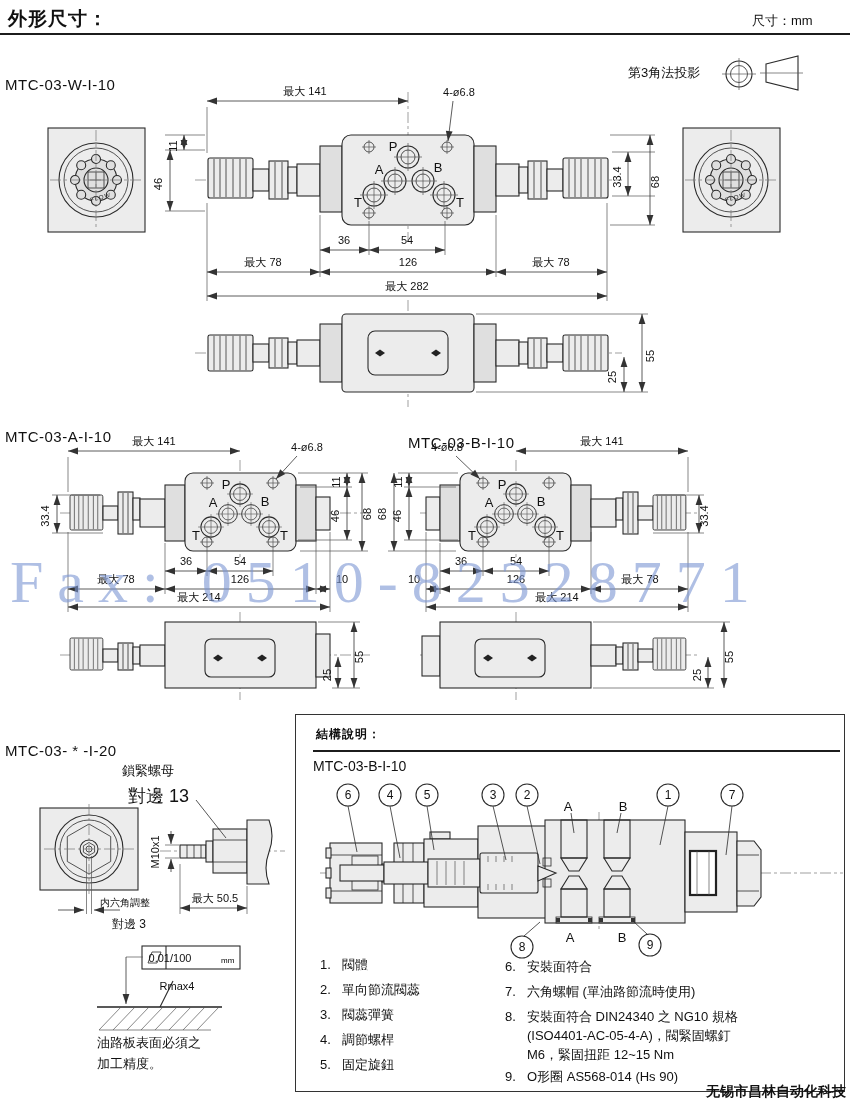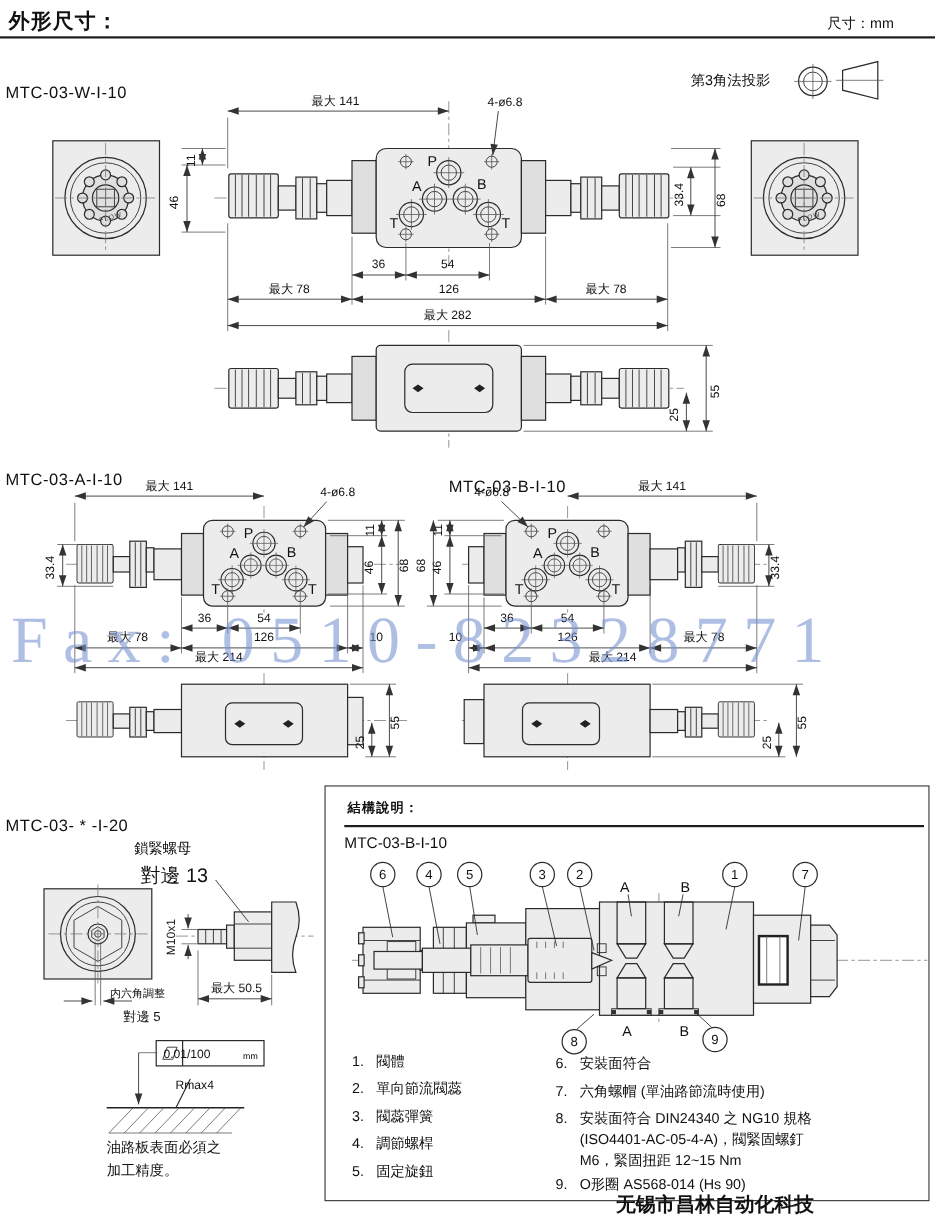--- a/index.html
+++ b/index.html
@@ -24,21 +24,21 @@
   .dt{font:11px "Liberation Sans",sans-serif;fill:#111;text-anchor:middle;}
   .pt{font:13px "Liberation Sans",sans-serif;fill:#111;text-anchor:middle;}
   .sm{font:6px "Liberation Sans",sans-serif;fill:#333;text-anchor:middle;letter-spacing:1px;}
   .co{font:12px "Liberation Sans",sans-serif;fill:#111;text-anchor:middle;}
   .sbox{position:absolute;border:1.6px solid #333;background:transparent;z-index:2;}
   .s-title{font-size:12px;font-weight:bold;letter-spacing:1px;}
   .s-model{font-size:14px;}
   .plrow{position:absolute;font-size:13px;white-space:nowrap;}
   .plrow .no{display:inline-block;width:22px;}
   .note{font-size:13px;text-align:right;}
-  .footer{font-size:18px;font-weight:bold;z-index:7;}
+  .footer{font-size:14px;font-weight:bold;text-align:right;z-index:7;}
 </style>
 </head>
 <body>
 
 <div class="page">
 
   <svg width="850" height="1114" viewBox="0 0 850 1114">
     <defs>
       <marker id="ae" markerUnits="userSpaceOnUse" markerWidth="12" markerHeight="10" refX="11" refY="5" orient="auto">
         <path d="M11,5 L1,1.6 L1,8.4 Z" fill="#333"></path>
@@ -566,21 +566,21 @@
   <div class="abs model" style="left:5px;top:48px">MTC-03-W-I-10</div>
   <div class="abs proj" style="left:628px;top:64px">第3角法投影</div>
 
   <div class="abs model" style="left:5px;top:400px">MTC-03-A-I-10</div>
   <div class="abs model" style="left:408px;top:406px">MTC-03-B-I-10</div>
   <div class="abs model" style="left:5px;top:714px">MTC-03- * -I-20</div>
 
   <div class="abs" style="left:122px;top:762px;font-size:13px">鎖緊螺母</div>
   <div class="abs" style="left:128px;top:784px;font-size:18px">對邊 13</div>
   <div class="abs" style="left:100px;top:896px;font-size:10px">内六角調整</div>
-  <div class="abs" style="left:112px;top:916px;font-size:12px">對邊 5</div>
+  <div class="abs" style="left:112px;top:916px;font-size:12px">對邊 3</div>
 
   <div class="abs note" style="left:97px;top:1034px">油路板表面必須之</div>
   <div class="abs note" style="left:97px;top:1055px">加工精度。</div>
 
   <div class="sbox" style="left:295px;top:714px;width:548px;height:376px"></div>
   <div class="abs s-title" style="left:316px;top:726px;z-index:3">結構說明：</div>
   <div class="abs rule" style="left:313px;top:750px;width:527px;z-index:3"></div>
   <div class="abs s-model" style="left:313px;top:758px;z-index:3">MTC-03-B-I-10</div>
 
   <div class="plrow" style="left:320px;top:956px"><span class="no">1.</span><span>閥體</span></div>

